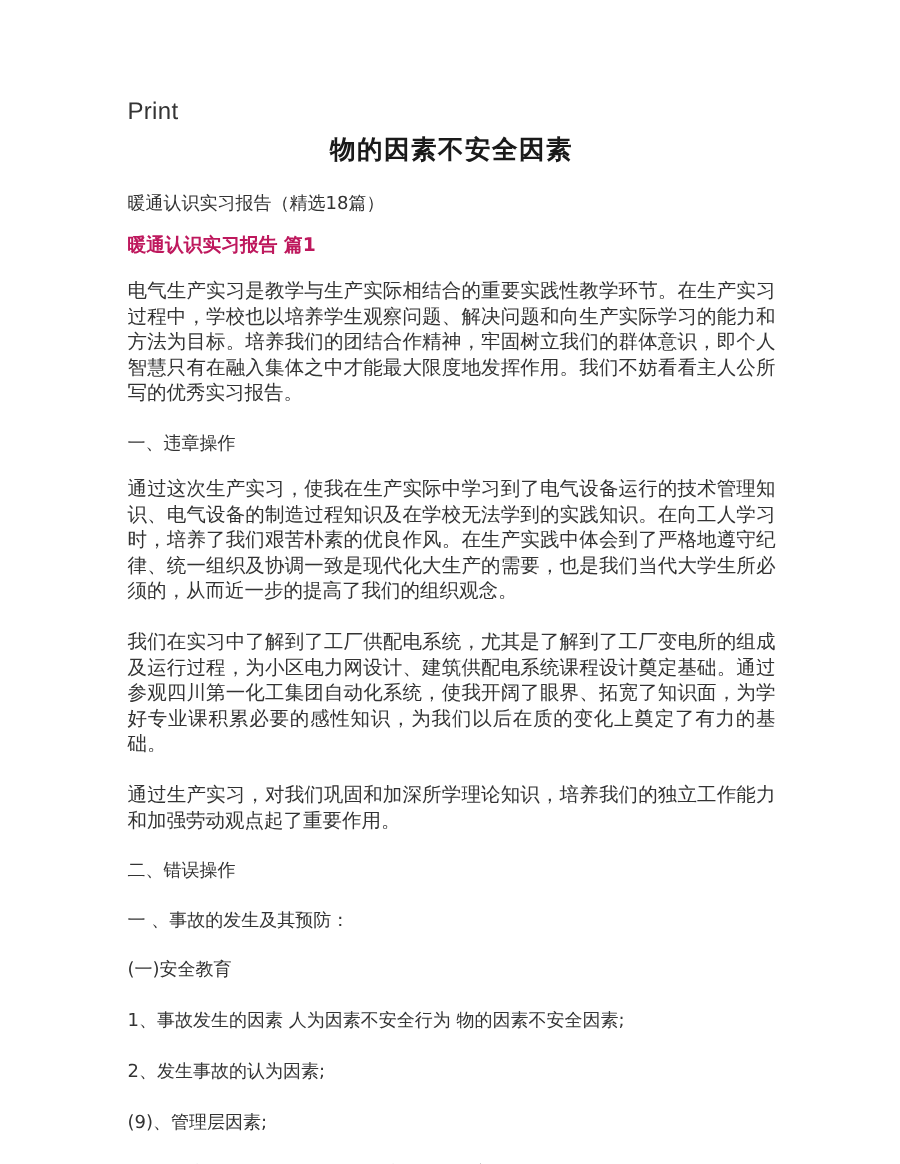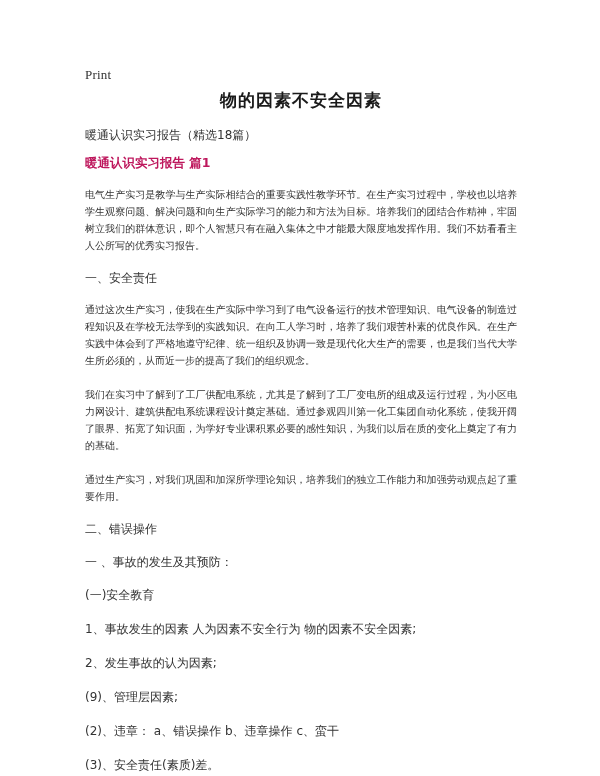--- a/index.html
+++ b/index.html
@@ -21,22 +21,22 @@
     position: relative;
     width: 600px;
     height: 776px;
     box-sizing: border-box;
   }
 
   .print-link {
     position: absolute;
     left: 85px;
     top: 68px;
-    font-family: Liberation Serif, serif;
-    font-size: 13px;
+    font-family: Liberation Sans, sans-serif;
+    font-size: 16px;
     line-height: 14px;
     color: #333333;
     letter-spacing: 0.2px;
     cursor: pointer;
     text-decoration: none;
   }
 
   .doc {
     position: absolute;
     left: 85px;
@@ -65,21 +65,21 @@
   .section-heading {
     margin: 10px 0 0 0;
     font-size: 12.5px;
     line-height: 18px;
     font-weight: bold;
     color: #be185d;
   }
 
   .para {
     margin: 14px 0 0 0;
-    font-size: 10px;
+    font-size: 13px;
     line-height: 17px;
     color: #333333;
     text-align: justify;
     text-justify: inter-ideograph;
   }
 
   .para.gap-lg {
     margin-top: 17px;
   }
 
@@ -117,21 +117,21 @@
   <article class="doc">
 
     <h1 class="doc-title">物的因素不安全因素</h1>
 
     <p class="subtitle">暖通认识实习报告（精选18篇）</p>
 
     <h2 class="section-heading">暖通认识实习报告 篇1</h2>
 
     <p class="para">电气生产实习是教学与生产实际相结合的重要实践性教学环节。在生产实习过程中，学校也以培养学生观察问题、解决问题和向生产实际学习的能力和方法为目标。培养我们的团结合作精神，牢固树立我们的群体意识，即个人智慧只有在融入集体之中才能最大限度地发挥作用。我们不妨看看主人公所写的优秀实习报告。</p>
 
-    <p class="sub-heading">一、安全责任</p>
+    <p class="sub-heading">一、违章操作</p>
 
     <p class="para">通过这次生产实习，使我在生产实际中学习到了电气设备运行的技术管理知识、电气设备的制造过程知识及在学校无法学到的实践知识。在向工人学习时，培养了我们艰苦朴素的优良作风。在生产实践中体会到了严格地遵守纪律、统一组织及协调一致是现代化大生产的需要，也是我们当代大学生所必须的，从而近一步的提高了我们的组织观念。</p>
 
     <p class="para gap-lg">我们在实习中了解到了工厂供配电系统，尤其是了解到了工厂变电所的组成及运行过程，为小区电力网设计、建筑供配电系统课程设计奠定基础。通过参观四川第一化工集团自动化系统，使我开阔了眼界、拓宽了知识面，为学好专业课积累必要的感性知识，为我们以后在质的变化上奠定了有力的基础。</p>
 
     <p class="para gap-lg">通过生产实习，对我们巩固和加深所学理论知识，培养我们的独立工作能力和加强劳动观点起了重要作用。</p>
 
     <p class="sub-heading">二、错误操作</p>
 
     <p class="sub-heading">一 、事故的发生及其预防：</p>

